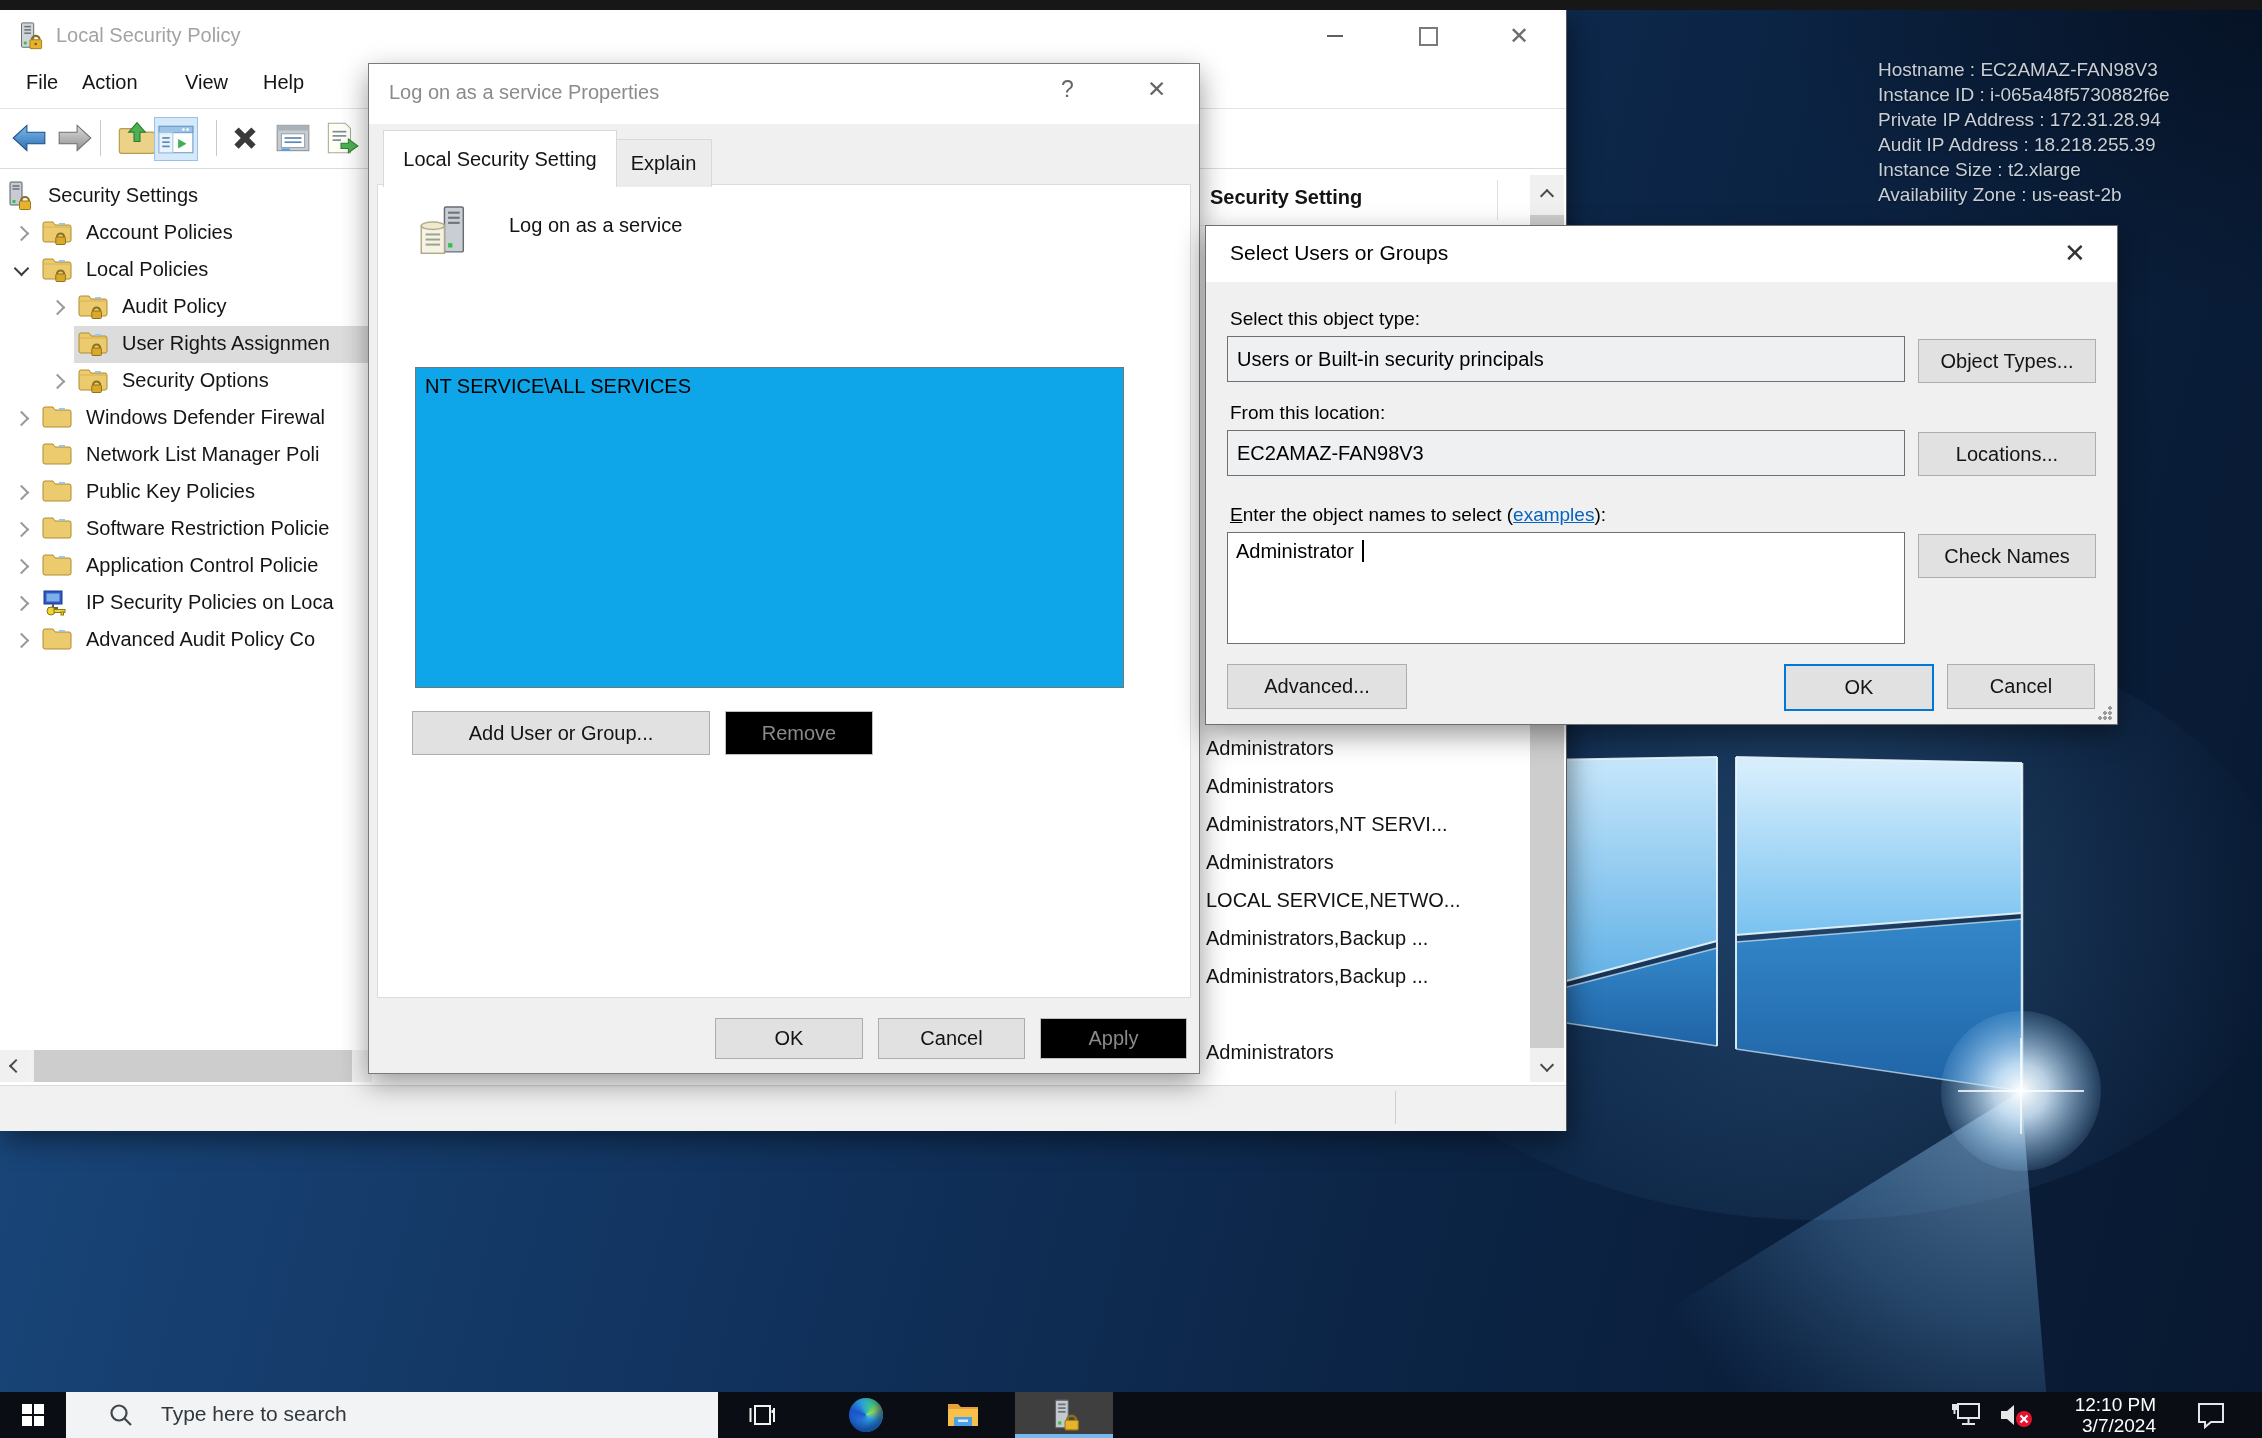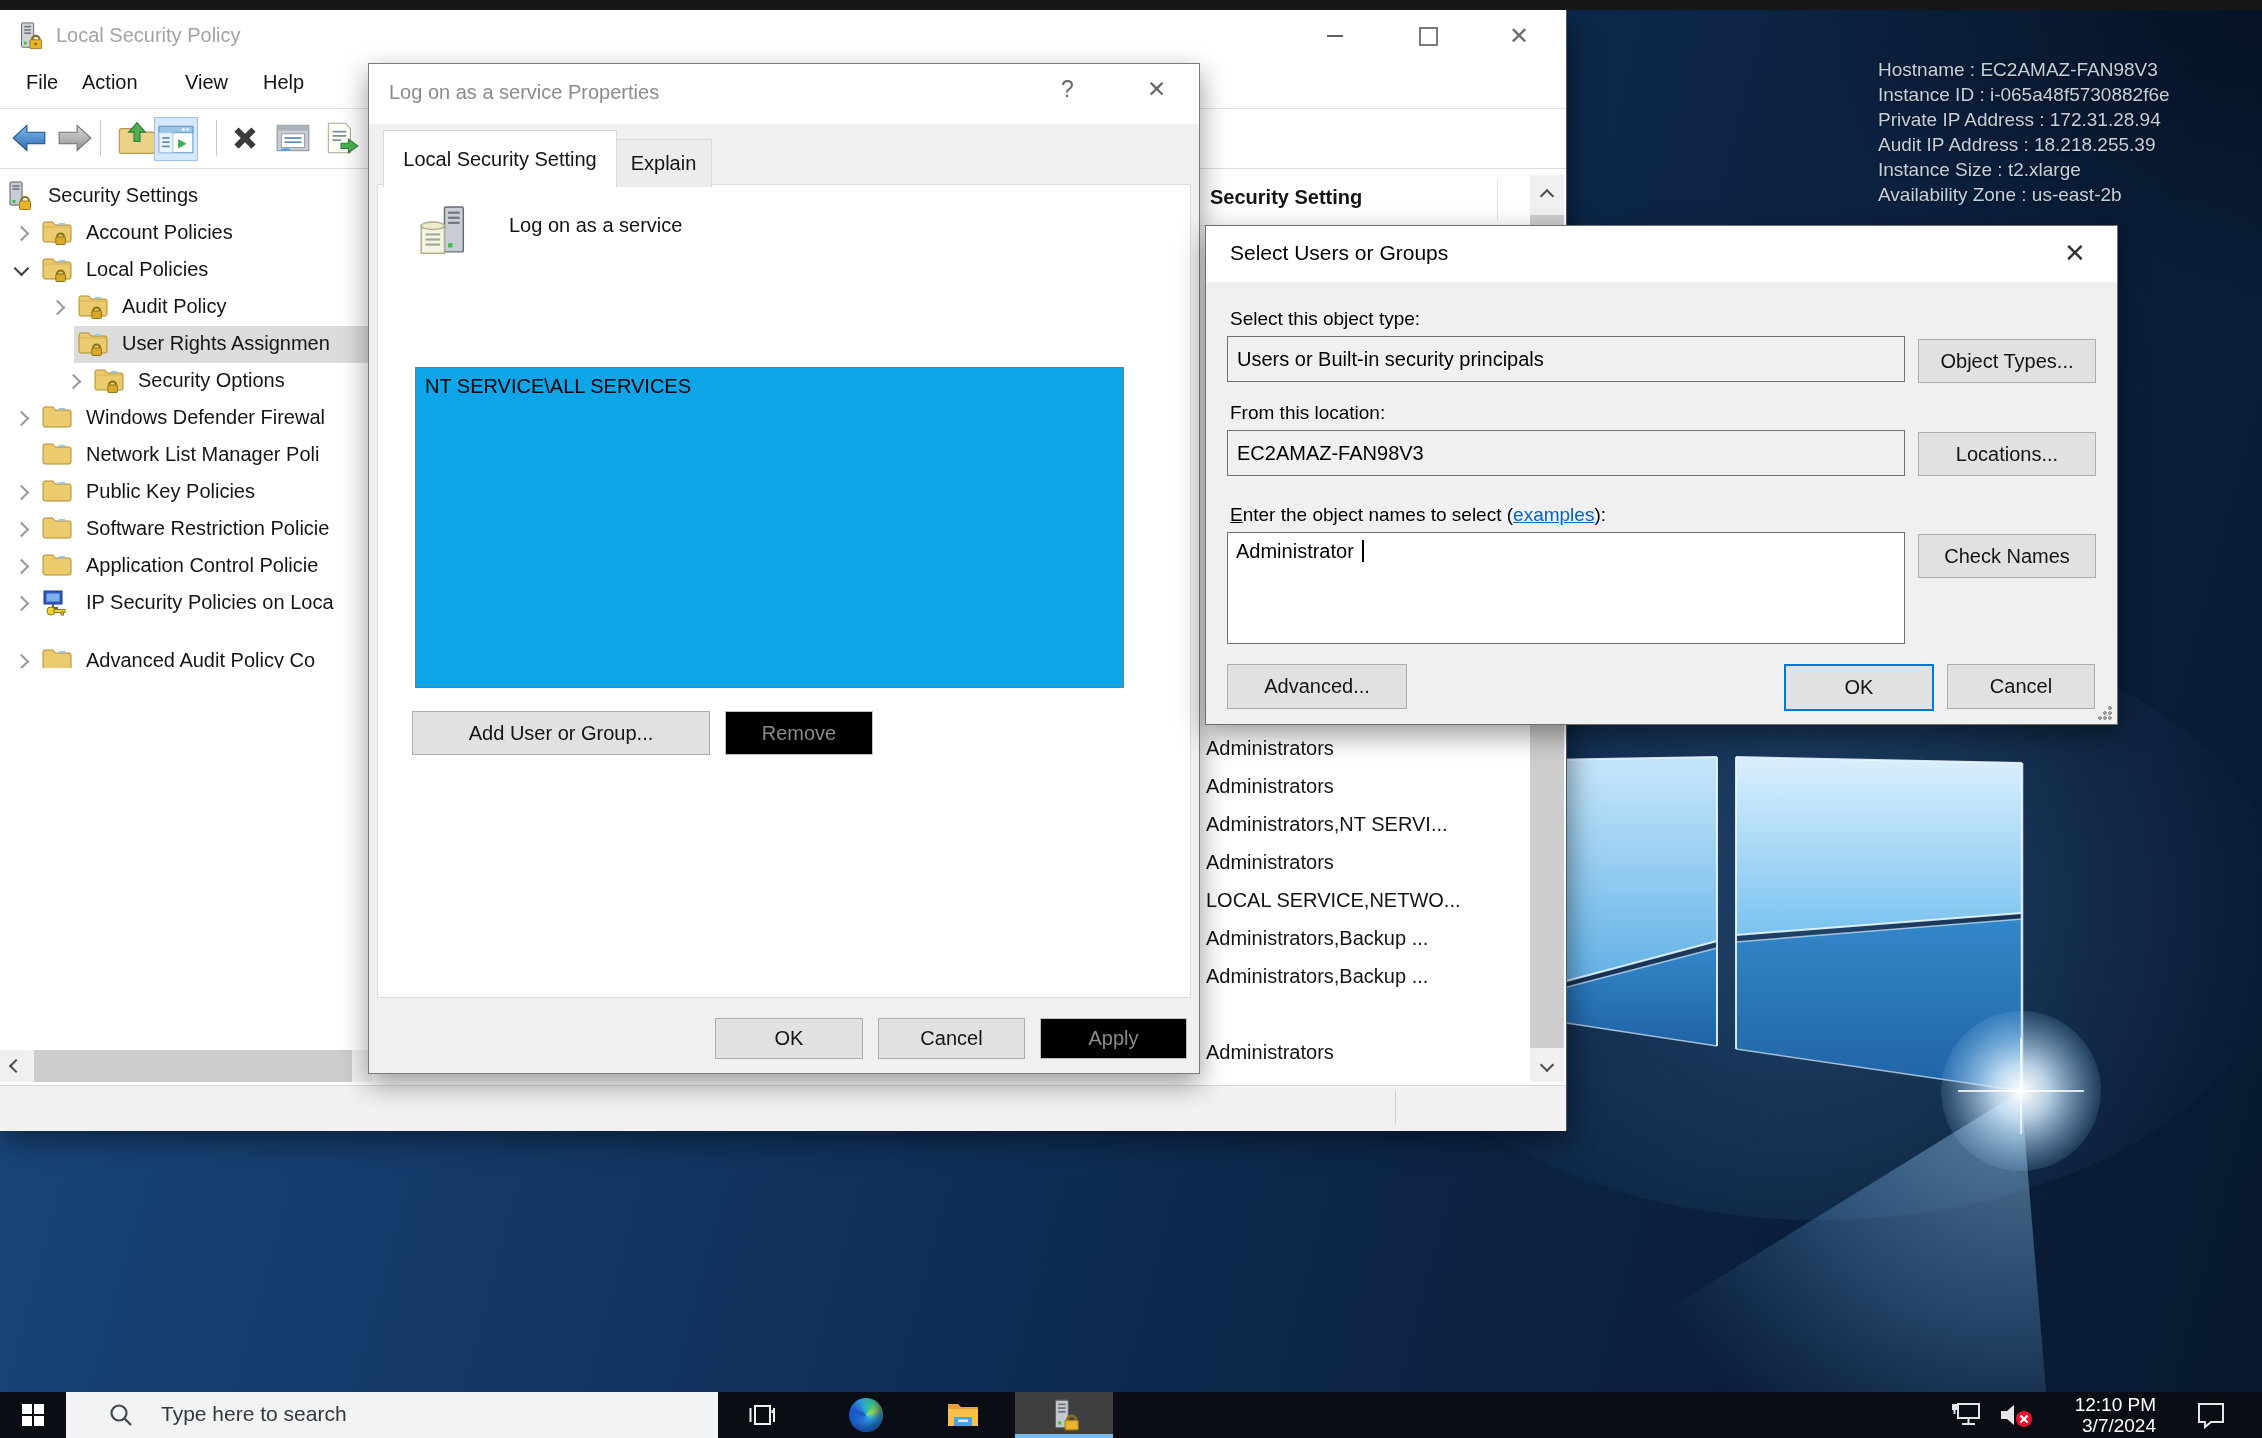--- a/index.html
+++ b/index.html
@@ -347,21 +347,21 @@
           <svg width="30" height="28" viewBox="0 0 30 28">
             <path d="M1 6 Q1 4 3 4 H11 L13 7 H27 Q29 7 29 9 V22 Q29 24 27 24 H3 Q1 24 1 22 Z" fill="#eccb6e" stroke="#b08c2e"></path>
             <path d="M1 9 H29" stroke="#d9b254" stroke-width="1"></path>
             <rect x="17" y="5" width="6" height="2" fill="#9cc3e8"></rect>
             <path d="M15 19 a3.6 3.6 0 0 1 7.2 0" fill="none" stroke="#8a6f23" stroke-width="2"></path>
             <rect x="13.8" y="19" width="9.6" height="7.5" rx="1" fill="#d9a92c" stroke="#8f7318"></rect>
           </svg>
         </div>
         <div class="tlabel" style="left: 122px;">User Rights Assignmen</div>
       </div>
-      <div class="trow" style="top: 185px; margin-left: 16px;">
+      <div class="trow" style="top: 185px;">
         <div class="chev" style="left: 52px;"></div>
         <div class="ticon" style="left: 78px;">
           <svg width="30" height="28" viewBox="0 0 30 28">
             <path d="M1 6 Q1 4 3 4 H11 L13 7 H27 Q29 7 29 9 V22 Q29 24 27 24 H3 Q1 24 1 22 Z" fill="#eccb6e" stroke="#b08c2e"></path>
             <path d="M1 9 H29" stroke="#d9b254" stroke-width="1"></path>
             <rect x="17" y="5" width="6" height="2" fill="#9cc3e8"></rect>
             <path d="M15 19 a3.6 3.6 0 0 1 7.2 0" fill="none" stroke="#8a6f23" stroke-width="2"></path>
             <rect x="13.8" y="19" width="9.6" height="7.5" rx="1" fill="#d9a92c" stroke="#8f7318"></rect>
           </svg>
         </div>
@@ -424,21 +424,21 @@
             <rect x="4.5" y="5.5" width="13" height="8" fill="#7db0e8"></rect>
             <line x1="11" y1="16" x2="11" y2="19" stroke="#5a5f66" stroke-width="2"></line>
             <line x1="6" y1="20" x2="16" y2="20" stroke="#5a5f66" stroke-width="2"></line>
             <circle cx="9" cy="23" r="4" fill="#f0d433" stroke="#8f7a12"></circle>
             <rect x="12" y="21.5" width="11" height="3" fill="#f0d433" stroke="#8f7a12"></rect>
             <rect x="19" y="24" width="2.5" height="3" fill="#f0d433" stroke="#8f7a12"></rect>
           </svg>
         </div>
         <div class="tlabel" style="left: 86px;">IP Security Policies on Loca</div>
       </div>
-      <div class="trow" style="top: 444px; margin-top: 21px;">
+      <div class="trow" style="top: 444px;">
         <div class="chev" style="left: 16px;"></div>
         <div class="ticon" style="left: 42px;">
           <svg width="30" height="28" viewBox="0 0 30 28">
             <path d="M1 6 Q1 4 3 4 H11 L13 7 H27 Q29 7 29 9 V22 Q29 24 27 24 H3 Q1 24 1 22 Z" fill="#eccb6e" stroke="#b08c2e"></path>
             <rect x="17" y="5" width="6" height="2" fill="#9cc3e8"></rect>
           </svg>
         </div>
         <div class="tlabel" style="left: 86px;">Advanced Audit Policy Co</div>
       </div>
     </div>

